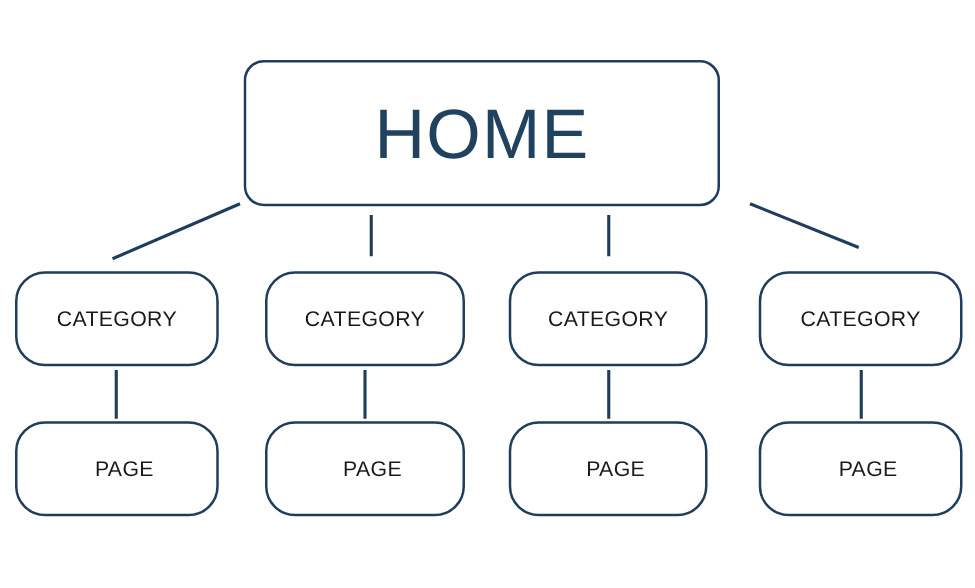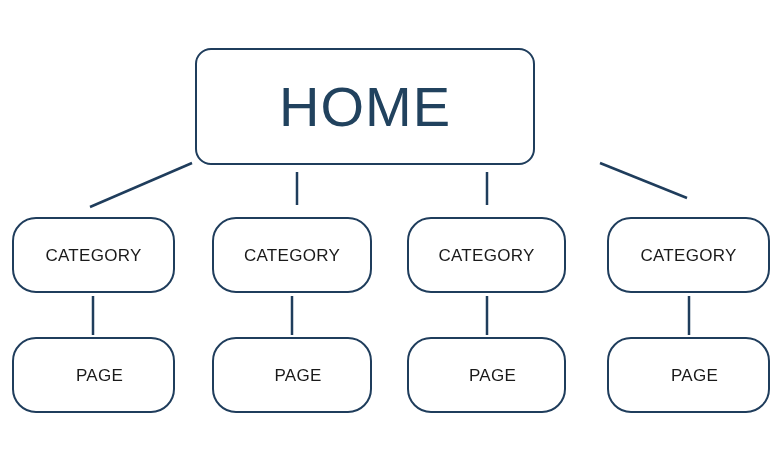--- a/index.html
+++ b/index.html
@@ -40,21 +40,21 @@
   .node-label {
     display: block;
     text-align: center;
     line-height: 1;
     white-space: nowrap;
   }
   
   .node-root {
     left: 195px;
     top: 48px;
-    width: 340px;
+    width: 381px;
     height: 117px;
     border-radius: 16px;
   }
   .node-root .node-label {
     font-size: 56px;
     color: #21425e;
     letter-spacing: 1px;
     font-weight: 400;
   }
   

